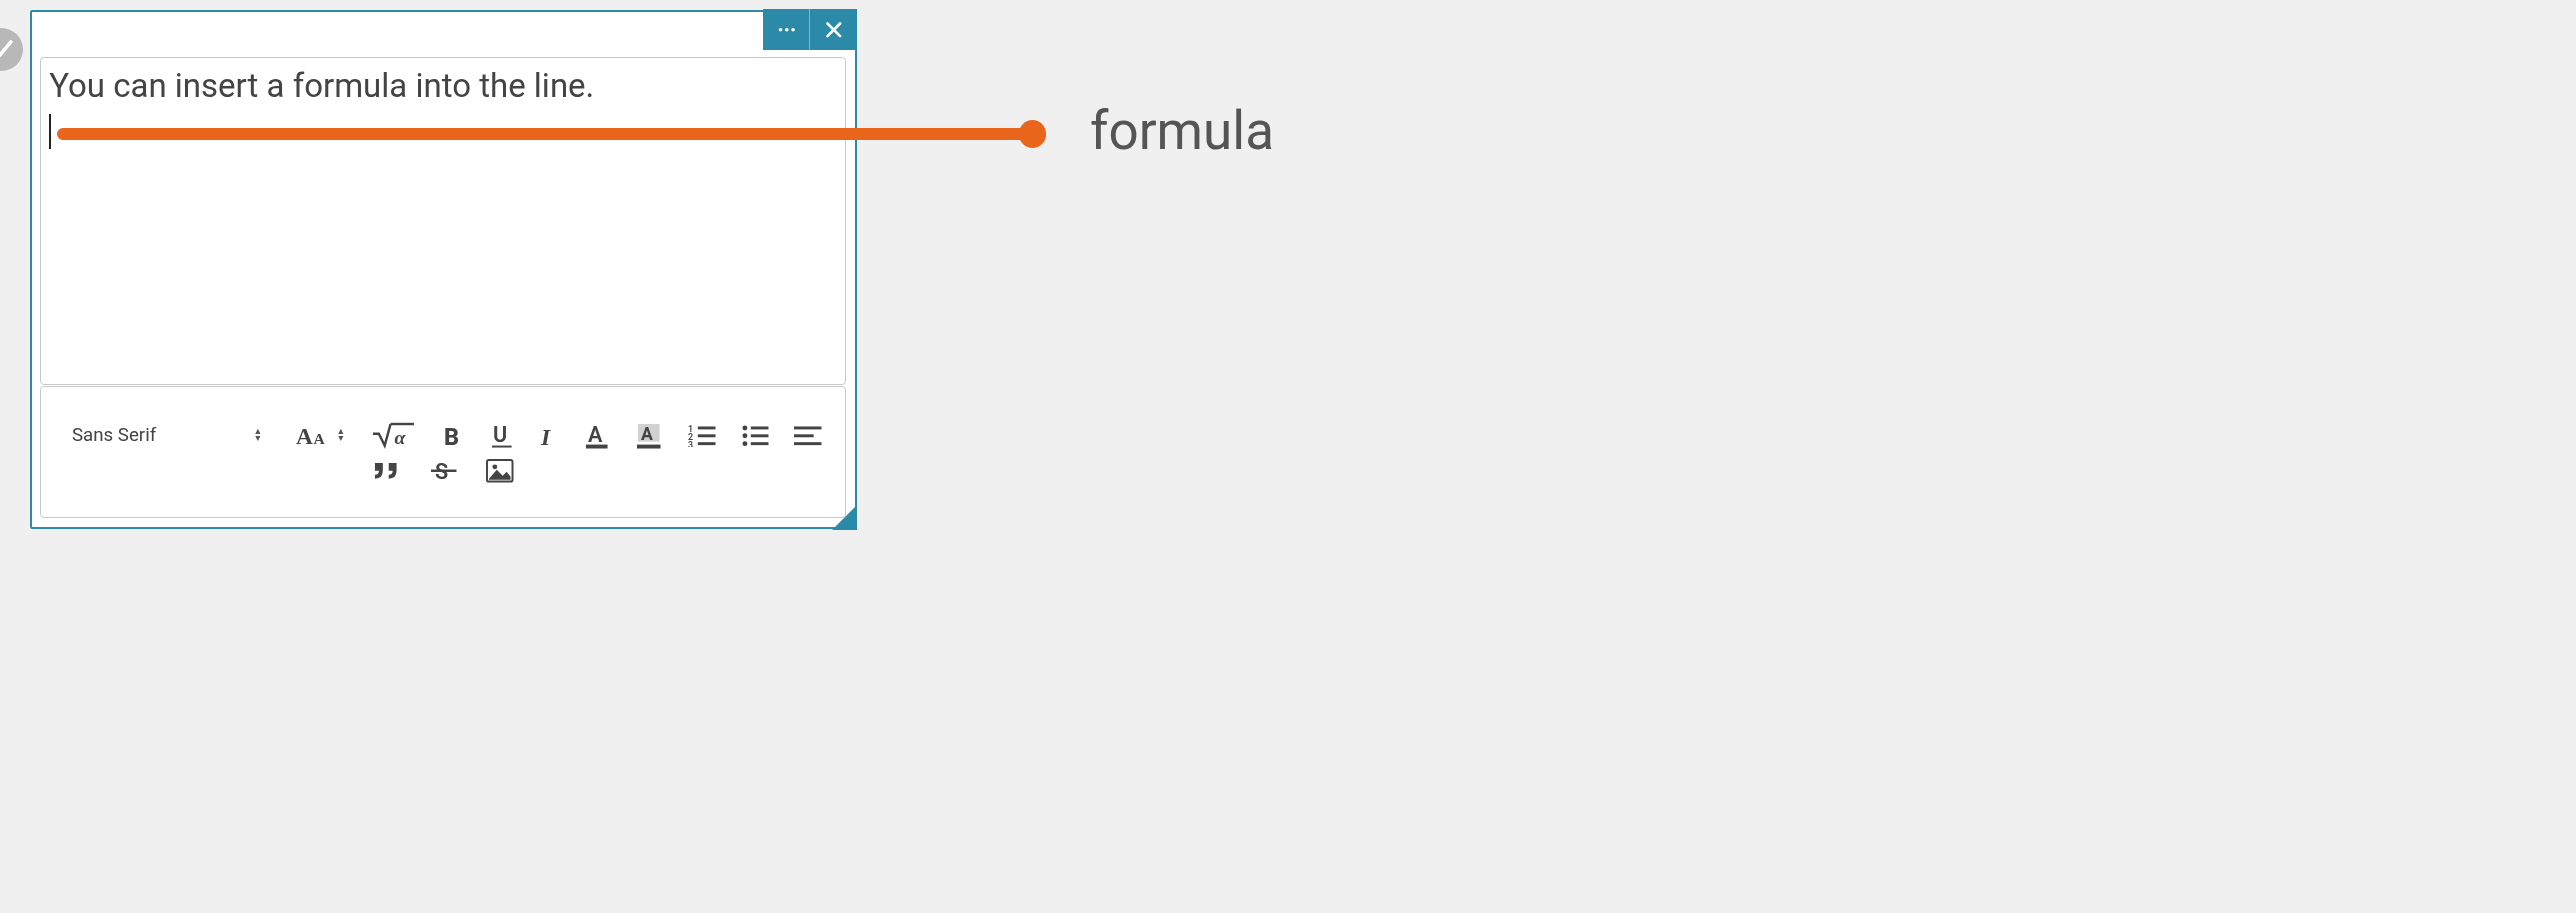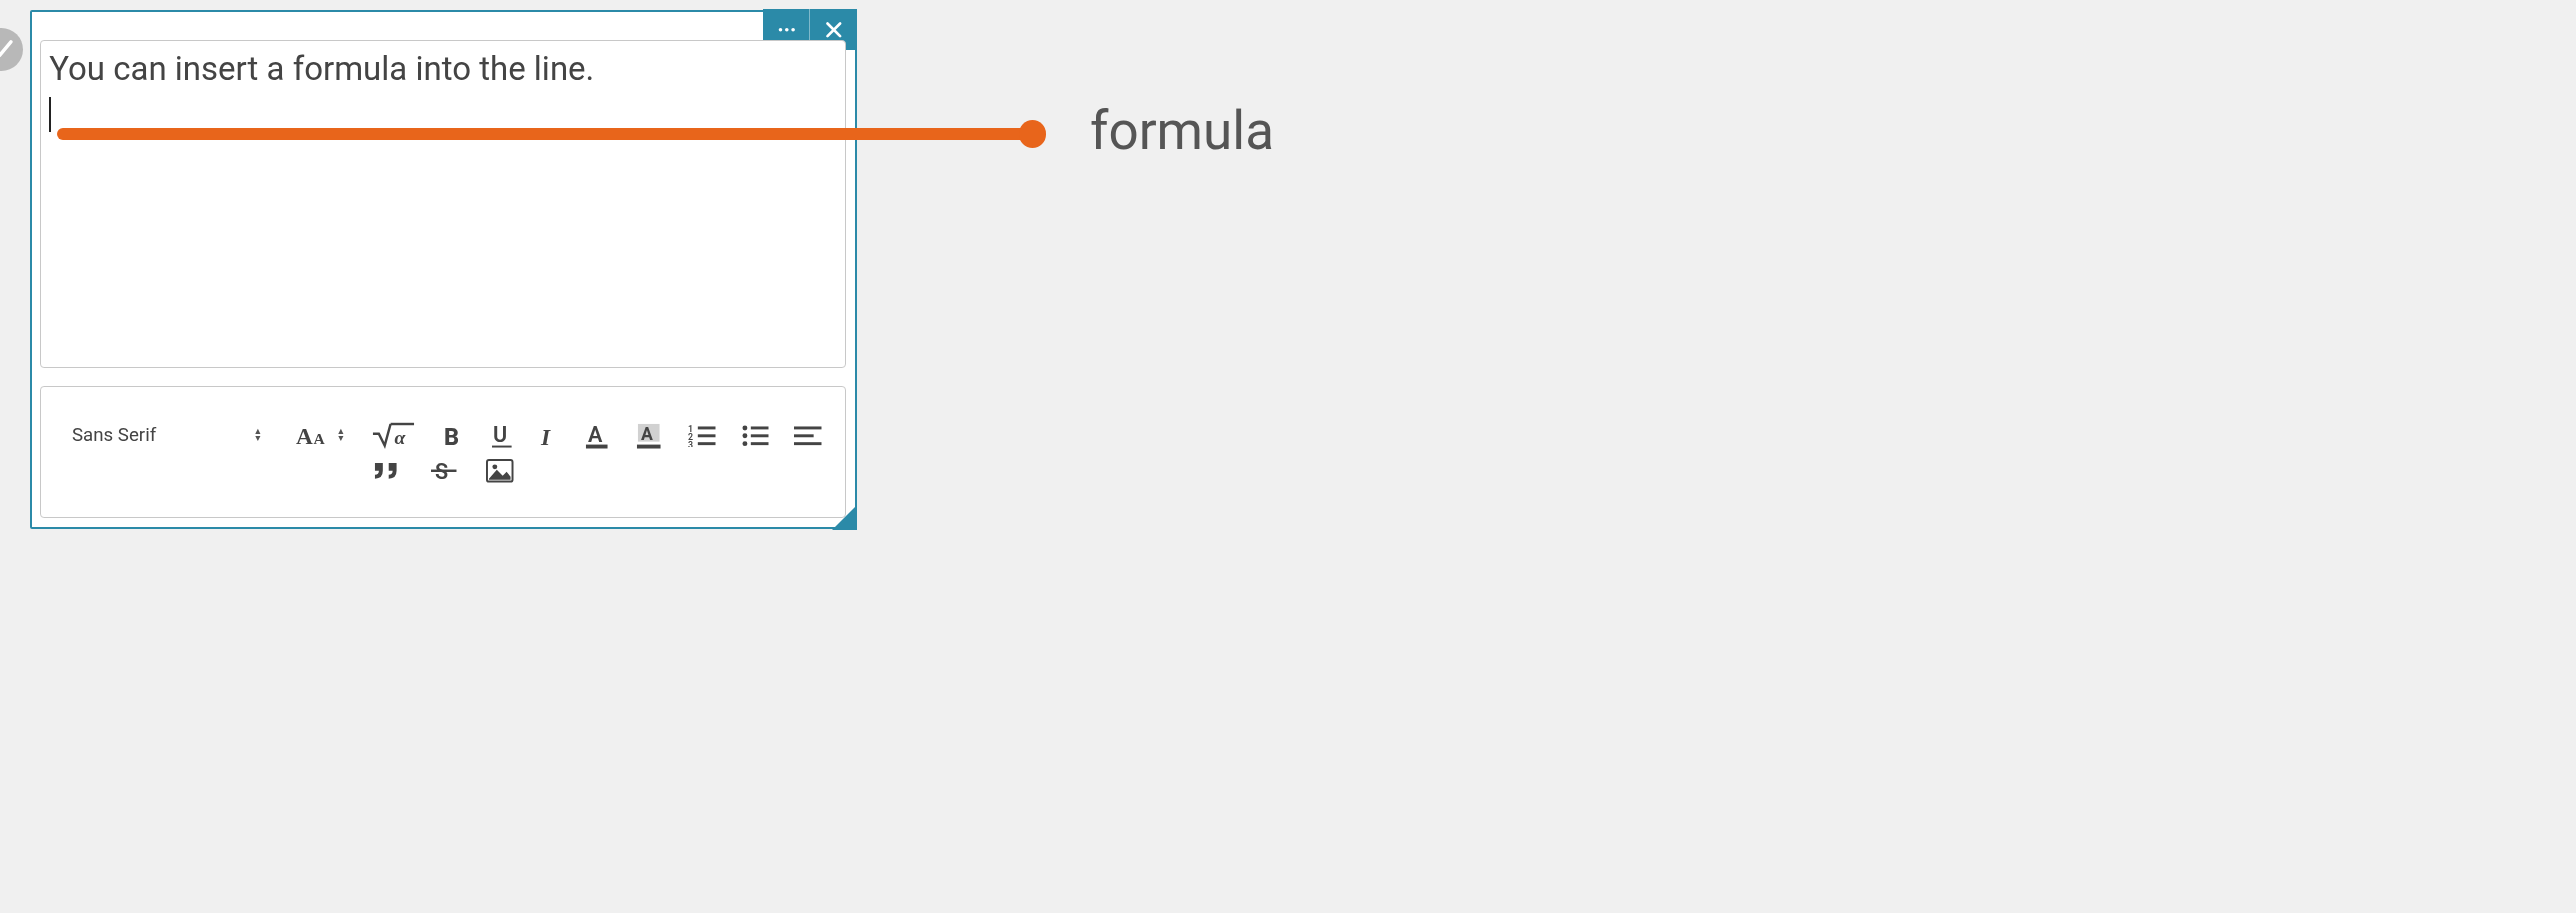--- a/index.html
+++ b/index.html
@@ -50,21 +50,21 @@
       background: #b8b8b8;
       display: flex;
       align-items: center;
       justify-content: center;
       z-index: 10;
     }
     .check-badge svg { width: 27.5px; height: 27.5px; }
     .editor-body {
       position: absolute;
       left: 8.8px;
-      top: 28px;
+      top: 45px;
       right: 8.8px;
       height: 328px;
       border: 1px solid #c8c8c8;
       border-radius: 3.9px;
       background: #fff;
       padding: 5.9px 7.9px;
       font-size: 33px;
       color: #444;
       line-height: 1.35;
       overflow: hidden;

